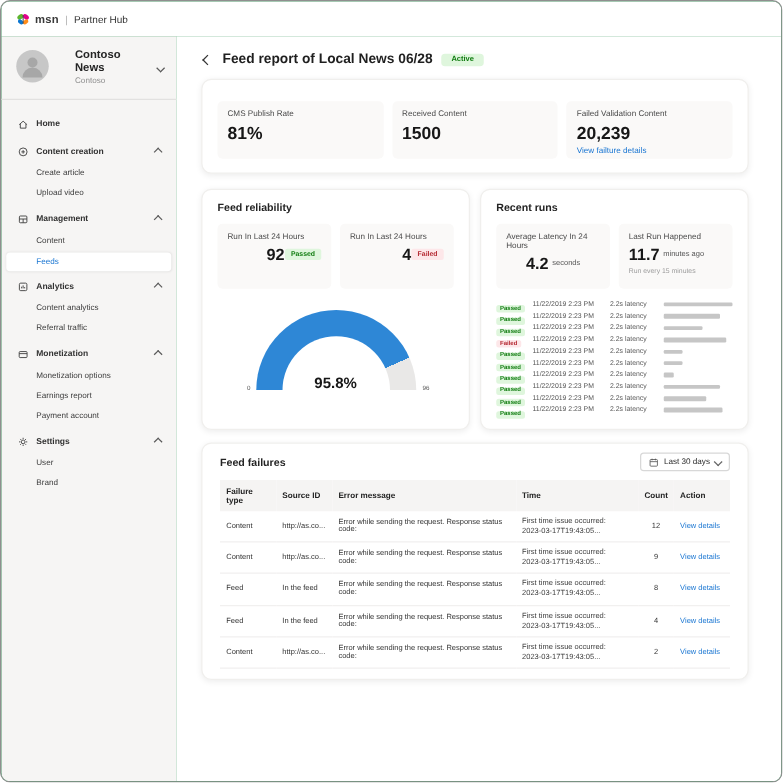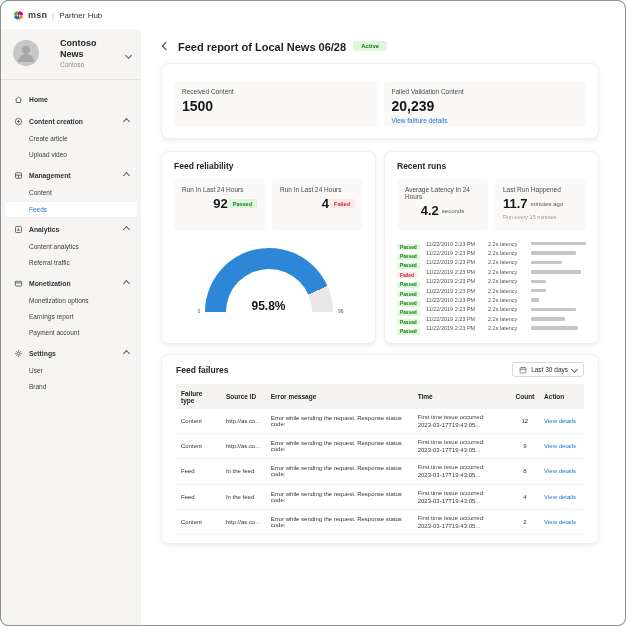--- a/index.html
+++ b/index.html
@@ -24,21 +24,21 @@
   .chev.down{transform:rotate(45deg);}
   .nav{color:#333;}
   .nav-top{display:flex;align-items:center;gap:6px;height:19px;padding:0 12px 0 13px;font-size:6.8px;font-weight:700;cursor:default;margin-top:3px;}
   .nav-top .chev{margin-left:auto;}
   .nav-child{display:flex;align-items:center;height:16px;padding-left:28px;font-size:6.5px;color:#3c3c3c;cursor:default;}
   .nav-child.selected{background:#ffffff;color:#1a76d2;border-radius:3px;margin:1px 4px;padding-left:24px;height:15px;box-shadow:0 0 2px rgba(0,0,0,.08);}
   .nicon{width:9px;height:9px;flex-shrink:0;}
   .nicon svg{display:block;}
   
   .main{flex:1;background:#fff;padding:8px 26px 0 20px;overflow:hidden;}
-  .page-head{display:flex;align-items:flex-start;gap:7px;margin:4px 0 10px 0;}
+  .page-head{display:flex;align-items:flex-end;gap:7px;margin:4px 0 10px 0;}
   .back{width:10px;height:10px;display:flex;align-items:center;justify-content:center;cursor:pointer;}
   .chev-left{display:inline-block;width:5px;height:5px;border-left:1.3px solid #333;border-bottom:1.3px solid #333;transform:rotate(45deg);}
   .page-title{font-size:11px;font-weight:700;color:#1f1f1f;}
   .badge{font-size:6px;font-weight:700;padding:2px 8px;border-radius:3px;}
   .badge.green{background:#dff6dd;color:#107c10;}
   .card{background:#fff;border:1px solid #f0efed;border-radius:8px;box-shadow:0 1.5px 5px rgba(0,0,0,.07);}
   .card-title{font-size:8.5px;font-weight:700;color:#242424;}
   
   .card1{padding:9px 12px 11px;}
   .card1-head{display:flex;align-items:center;}
@@ -232,20 +232,24 @@
         <span class="back">
             <span class="chev-left"></span>
           </span>
         <span class="page-title">Feed report of Local News 06/28</span>
         <span class="badge green">Active</span>
       </div>
 
       <div class="card card1">
         <div class="tiles">
           <div class="tile">
+            <div class="tile-label">CMS Publish Rate</div>
+            <div class="tile-value">81%</div>
+          </div>
+          <div class="tile">
             <div class="tile-label">Received Content</div>
             <div class="tile-value">1500</div>
           </div>
           <div class="tile">
             <div class="tile-label">Failed Validation Content</div>
             <div class="tile-value">20,239</div>
             <div class="tile-link">View failture details</div>
           </div>
         </div>
       </div>

